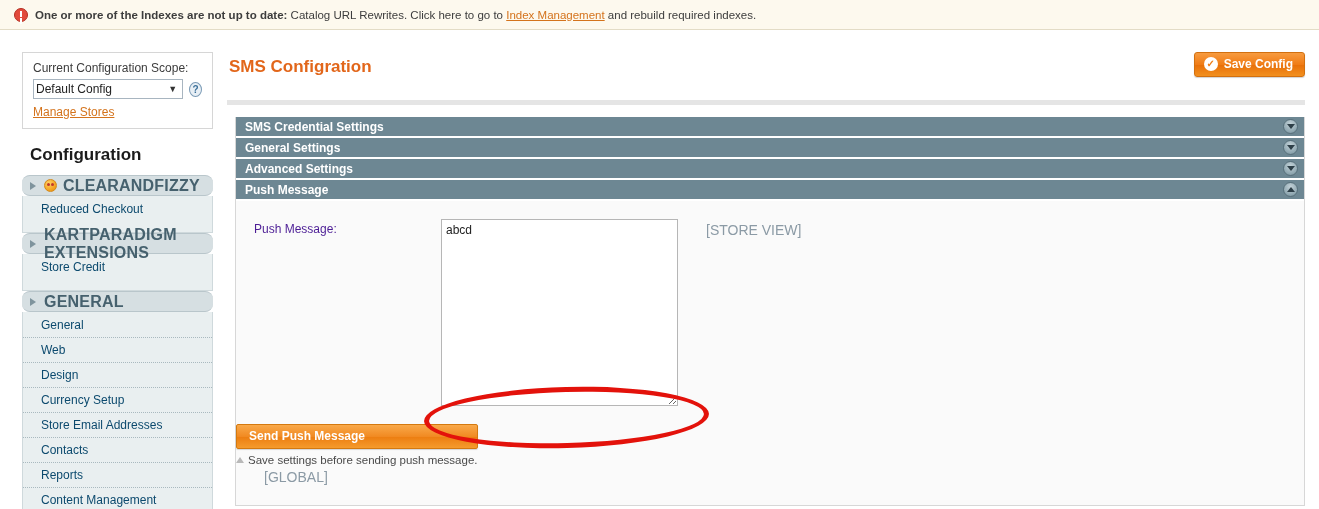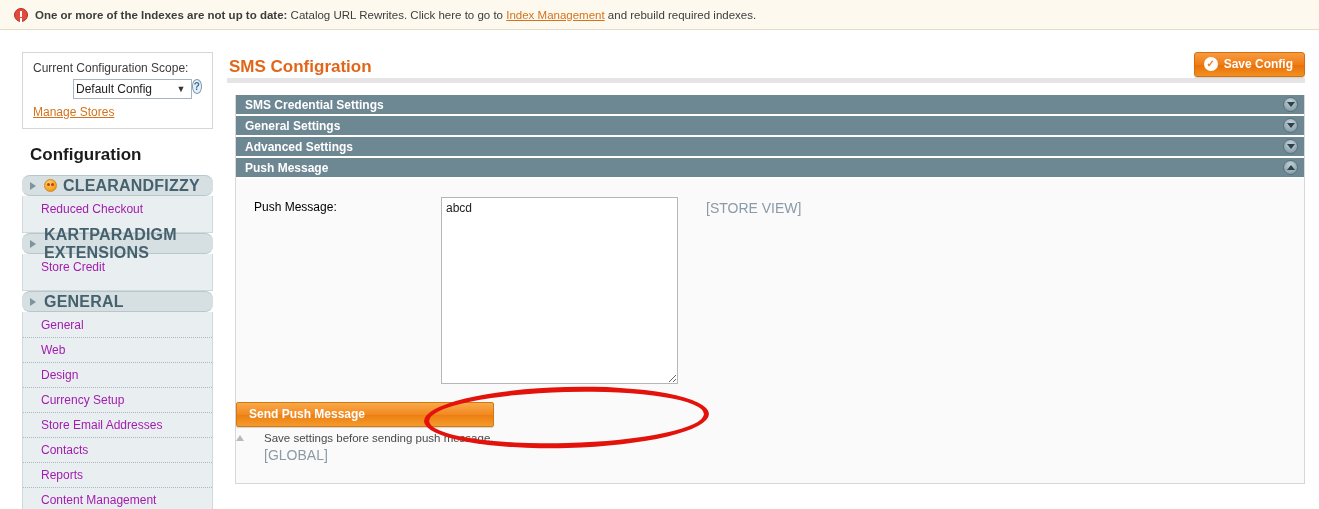--- a/index.html
+++ b/index.html
@@ -76,21 +76,22 @@
     padding: 8px 10px 9px 10px;
     box-sizing: border-box;
   }
   .scope-label {
     font-size: 12px;
     color: #3c3c3c;
     margin-bottom: 4px;
   }
   .scope-row {
     display: flex;
-    margin-left: 40px;
+    align-items: center;
+    gap: 6px;
   }
   .scope-select {
     width: 178px;
     height: 20px;
     border: 1px solid #a8b5c0;
     background: #ffffff;
     font-family: "Liberation Sans", sans-serif;
     font-size: 12px;
     color: #222;
     padding: 0 2px;
@@ -187,39 +188,39 @@
     border-right: 1px solid #cfd9dc;
     border-bottom: 1px solid #cfd9dc;
   }
   .nav-item {
     height: 25px;
     display: flex;
     align-items: center;
     padding-left: 18px;
     box-sizing: border-box;
     font-size: 12px;
-    color: #a21caf;
+    color: #0c4a6e;
     cursor: pointer;
   }
   .nav-item + .nav-item {
     border-top: 1px dotted #a9b9bf;
   }
   .nav-section.tall { padding-bottom: 11px; }
 
   
   .content {
     flex: 1 1 auto;
     margin: 22px 14px 0 14px;
     min-width: 0;
   }
   .content-head {
     display: flex;
     align-items: center;
     justify-content: space-between;
-    padding-bottom: 1px;
+    padding-bottom: 23px;
   }
   .page-title {
     font-size: 17px;
     font-weight: bold;
     color: #e2661a;
     margin: 5px 0 0 2px;
   }
   .save-btn {
     background: linear-gradient(to bottom, #f79b3f 0%, #f07c16 50%, #e86f08 51%, #f2901f 100%);
     border: 1px solid #d2700f;
@@ -298,21 +299,21 @@
   .field-row {
     display: flex;
     align-items: flex-start;
   }
   .field-label {
     width: 205px;
     text-align: left;
     padding-left: 18px;
     box-sizing: border-box;
     font-size: 12px;
-    color: #000000;
+    color: #4c1d95;
     padding-top: 3px;
     flex: 0 0 auto;
   }
   .field-ctrl { flex: 0 0 auto; }
   .msg-area {
     width: 237px;
     height: 187px;
     border: 1px solid #b6b6b6;
     background: #ffffff;
     font-family: "Liberation Sans", sans-serif;
@@ -348,21 +349,21 @@
     padding: 4px 12px 5px 12px;
     cursor: pointer;
     box-shadow: 0 1px 1px rgba(0,0,0,.15);
   }
   .hint {
     margin-top: 5px;
     font-size: 11.5px;
     color: #4a4a4a;
     display: flex;
     align-items: center;
-    gap: 20px;
+    gap: 4px;
   }
   .hint .warn {
     width: 0; height: 0;
     border-left: 4px solid transparent;
     border-right: 4px solid transparent;
     border-bottom: 6px solid #b9b9b9;
     display: inline-block;
   }
 
   

